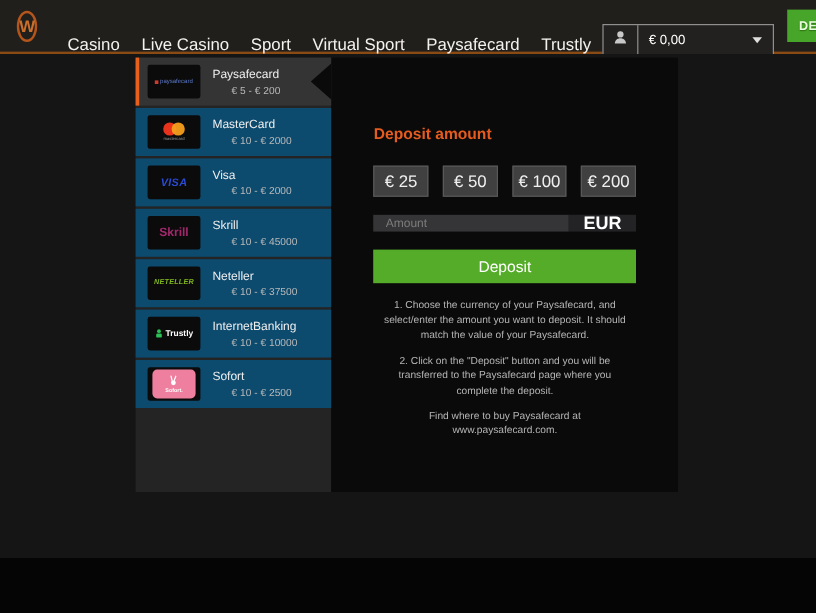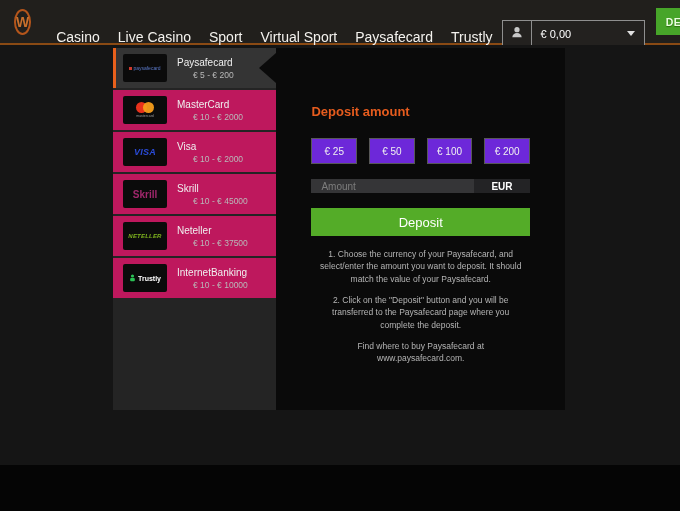--- a/index.html
+++ b/index.html
@@ -43,21 +43,21 @@
     letter-spacing:.5px; font-family:"Liberation Sans", sans-serif; cursor:pointer;
   }
 
   
   .main { height:420px; background:#151515; position:relative; }
   .content { position:absolute; left:113px; top:3px; width:452px; height:362px; display:flex; }
 
   
   .sidebar { width:172px; background:#242424; }
   .method {
-    height:40px; margin-bottom:2px; background:#be185d;
+    height:40px; margin-bottom:2px; background:#0c4a6e;
     display:flex; align-items:center; border-left:3px solid transparent;
     padding-left:7px; position:relative; cursor:pointer;
   }
   .method.selected { background:#343434; border-left-color:#e8601c; }
   .method.selected::after {
     content:''; position:absolute; right:0; top:50%; transform:translateY(-50%);
     width:0; height:0;
     border-top:15px solid transparent; border-bottom:15px solid transparent;
     border-right:17px solid #0a0a0a;
   }
@@ -89,31 +89,31 @@
   }
   .sofort-card svg { display:block; }
   .lg-sofort { color:#fff; font-size:4.5px; font-weight:bold; margin-top:1px; }
 
   
   .panel { width:300px; background:#0a0a0a; padding:56px 35px 0; }
   .panel-title { color:#e65c1e; font-weight:bold; font-size:13px; }
   .panel-sub { color:#cfcfcf; font-size:9px; margin-top:7px; }
   .quick-row { display:flex; gap:12px; margin-top:19px; }
   .quick-btn {
-    flex:1; height:26px; background:#6d28d9; border:1px solid #585858;
-    color:#f0f0f0; font-size:10px; font-family:"Liberation Sans", sans-serif; cursor:pointer;
+    flex:1; height:26px; background:#404040; border:1px solid #585858;
+    color:#f0f0f0; font-size:14px; font-family:"Liberation Sans", sans-serif; cursor:pointer;
   }
   .amount-row { display:flex; margin-top:15px; height:14px; }
   .amount-input {
     flex:1; background:#353537; border:none; outline:none; color:#ddd;
     font-size:10px; padding:0 10px; font-family:"Liberation Sans", sans-serif;
   }
   .amount-input::placeholder { color:#7d7d7d; }
   .currency-box {
-    width:56px; background:#232325; color:#fff; font-weight:bold; font-size:10px;
+    width:56px; background:#232325; color:#fff; font-weight:bold; font-size:15px;
     display:flex; align-items:center; justify-content:center;
   }
   .deposit-main-btn {
     width:100%; height:28px; margin-top:15px; background:#54ac28; border:none;
     color:#fff; font-size:13px; font-family:"Liberation Sans", sans-serif; cursor:pointer;
   }
   .instructions { margin-top:12px; }
   .instructions p {
     color:#b5b5b5; font-size:8.5px; line-height:1.45; text-align:center; margin:9px 6px;
   }
@@ -226,20 +226,38 @@
             </svg>
             <span>Trustly</span>
           </span>
         </div>
         <div class="m-text">
           <span class="m-name">InternetBanking</span>
           <span class="m-range">€ 10 - € 10000</span>
         </div>
       </div>
 
+      <div class="method">
+        <div class="tile">
+          <span class="sofort-card">
+            <span>
+              <svg width="10" height="10" viewBox="0 0 20 20">
+                <path d="M7 11 L5 3" stroke="#fff" stroke-width="2" fill="none" stroke-linecap="round"></path>
+                <path d="M10 11 L13 3" stroke="#fff" stroke-width="2" fill="none" stroke-linecap="round"></path>
+                <circle cx="9" cy="14" r="4" fill="#fff"></circle>
+              </svg>
+            </span>
+            <span class="lg-sofort">Sofort.</span>
+          </span>
+        </div>
+        <div class="m-text">
+          <span class="m-name">Sofort</span>
+          <span class="m-range">€ 10 - € 2500</span>
+        </div>
+      </div>
 
     </div>
 
     <div class="panel">
       <div class="panel-title">Deposit amount</div>
 
       <div class="quick-row">
         <button class="quick-btn">€ 25</button>
         <button class="quick-btn">€ 50</button>
         <button class="quick-btn">€ 100</button>

